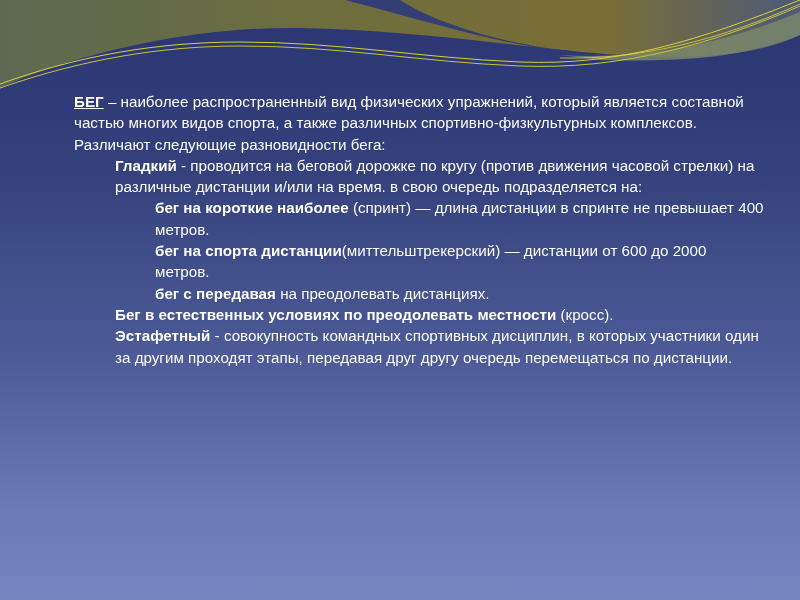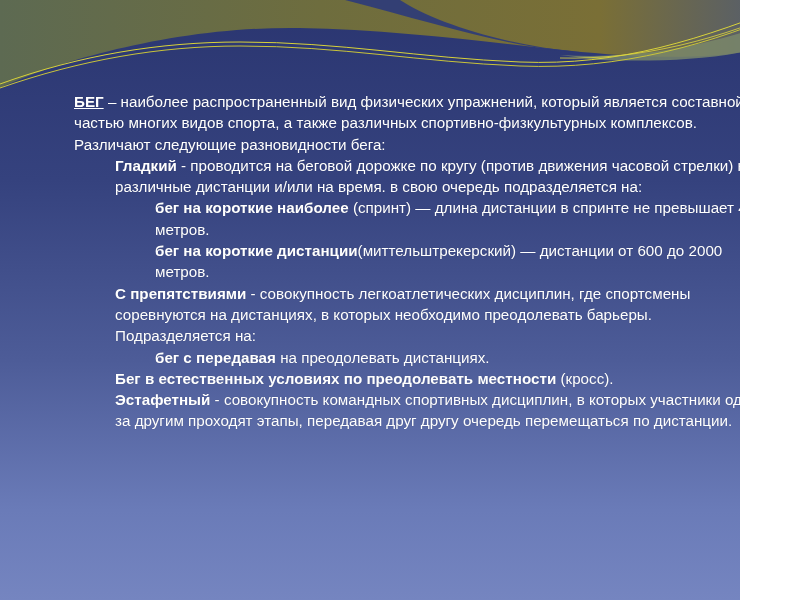--- a/index.html
+++ b/index.html
@@ -1,21 +1,21 @@
 <!DOCTYPE html>
 <html><head>
 <meta charset="utf-8">
 <style>
   html, body { margin: 0; padding: 0; }
   body {
     width: 800px; height: 600px; overflow: hidden; position: relative;
     font-family: "Liberation Sans", sans-serif;
   }
   .slide {
-    position: absolute; left: 0; top: 0; width: 740px; height: 600px;
+    position: absolute; left: 0; top: 0; width: 800px; height: 600px;
     background: linear-gradient(180deg, #2a3570 0%, #35427e 30%, #4d5c98 60%, #6a7bb8 85%, #7585c0 100%);
     overflow: hidden;
   }
   .wave-svg { position: absolute; left: 0; top: 0; }
   .content {
     position: absolute; left: 74px; top: 91px; width: 690px;
     color: #ffffff; font-size: 15.2px; line-height: 21.3px;
     text-shadow: 0 0 1px rgba(0,0,0,0.25);
   }
   .p { margin: 0; }
@@ -52,21 +52,20 @@
     <path d="M0,84 C80,55 160,42 240,42 C340,42 420,58 520,62 C620,66 700,40 800,0" stroke="#d8d23a" stroke-width="1" fill="none"></path>
     <path d="M0,88 C80,60 160,46 240,46 C340,46 420,62 520,66 C620,70 710,45 800,6" stroke="#c9c43a" stroke-width="1" fill="none"></path>
     <path d="M560,58 C640,60 720,40 800,4" stroke="#e0d840" stroke-width="1" fill="none" opacity="0.8"></path>
   </svg>
 
   <div class="content">
     <p class="p l1"><span class="u">БЕГ</span><span> – наиболее распространенный вид физических упражнений, который является составной частью многих видов спорта, а также различных спортивно-физкультурных комплексов. Различают следующие разновидности бега:</span></p>
 
     <p class="p l2"><span class="b">Гладкий</span><span> - проводится на беговой дорожке по кругу (против движения часовой стрелки) на различные дистанции и/или на время. в свою очередь подразделяется на:</span></p>
     <p class="p l3"><span class="b">бег на короткие наиболее</span><span> (спринт) — длина дистанции в спринте не превышает 400 метров.</span></p>
-    <p class="p l3"><span class="b">бег на короткие дистанции</span><span>(миттельштрекерский) — дистанции от 600 до 2000 метров.</span></p>
+    <p class="p l3"><span class="b">бег на спорта дистанции</span><span>(миттельштрекерский) — дистанции от 600 до 2000 метров.</span></p>
 
-    <p class="p l2"><span class="b">С препятствиями</span><span> - совокупность легкоатлетических дисциплин, где спортсмены соревнуются на дистанциях, в которых необходимо преодолевать барьеры. Подразделяется на:</span></p>
     <p class="p l3"><span class="b">бег с передавая</span><span> на преодолевать дистанциях.</span></p>
 
     <p class="p l2"><span class="b">Бег в естественных условиях по преодолевать местности</span><span> (кросс).</span></p>
     <p class="p l2"><span class="b">Эстафетный</span><span> - совокупность командных спортивных дисциплин, в которых участники один за другим проходят этапы, передавая друг другу очередь перемещаться по дистанции.</span></p>
   </div>
 </div>
 
 </body></html>

